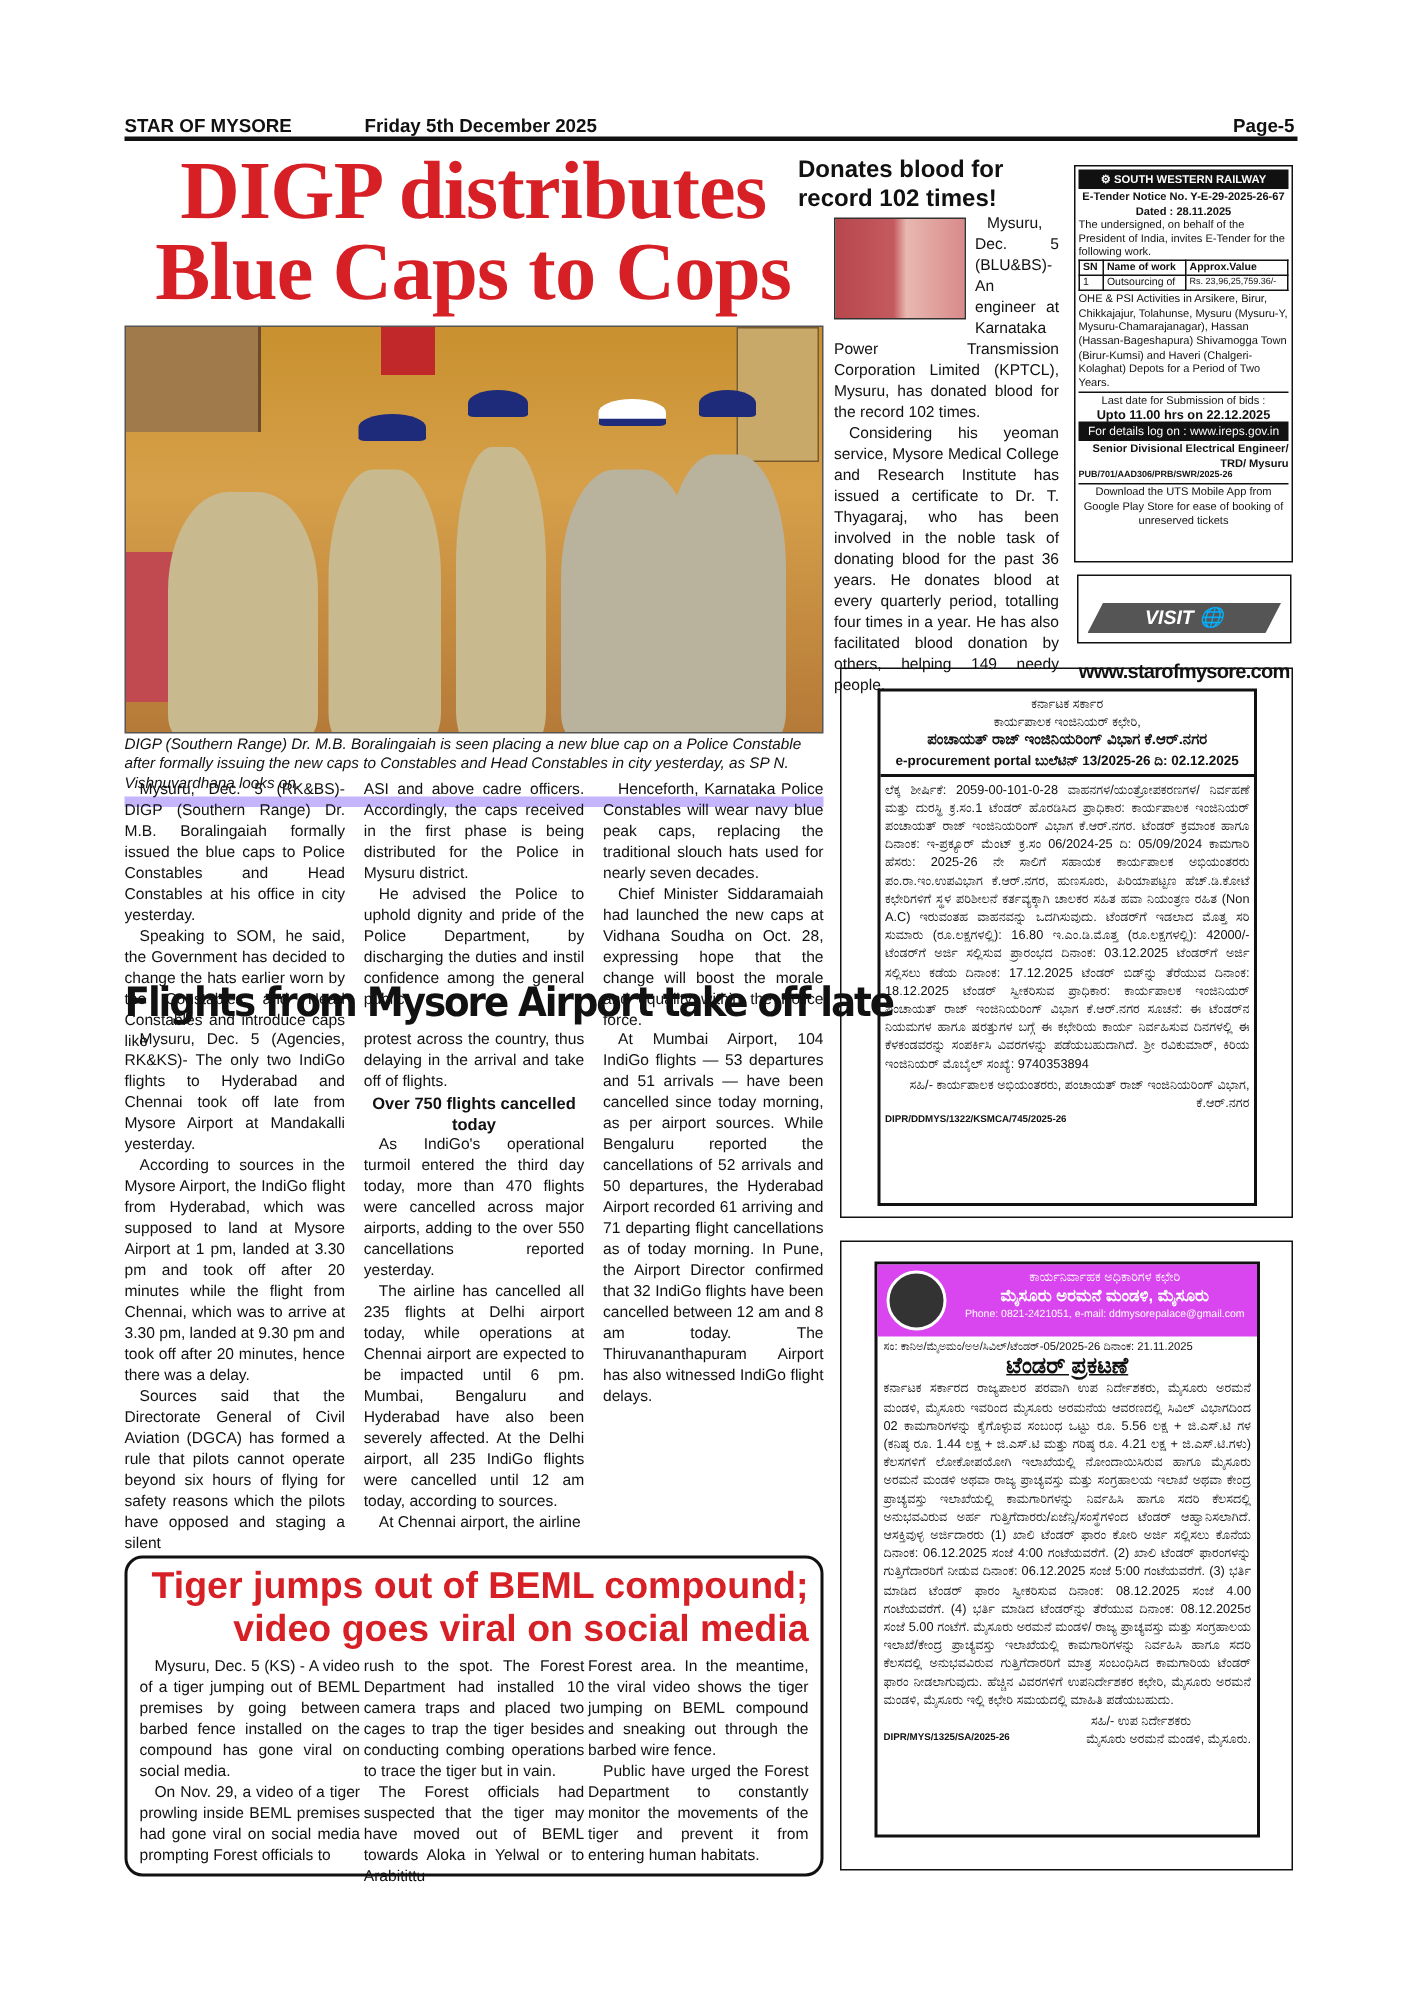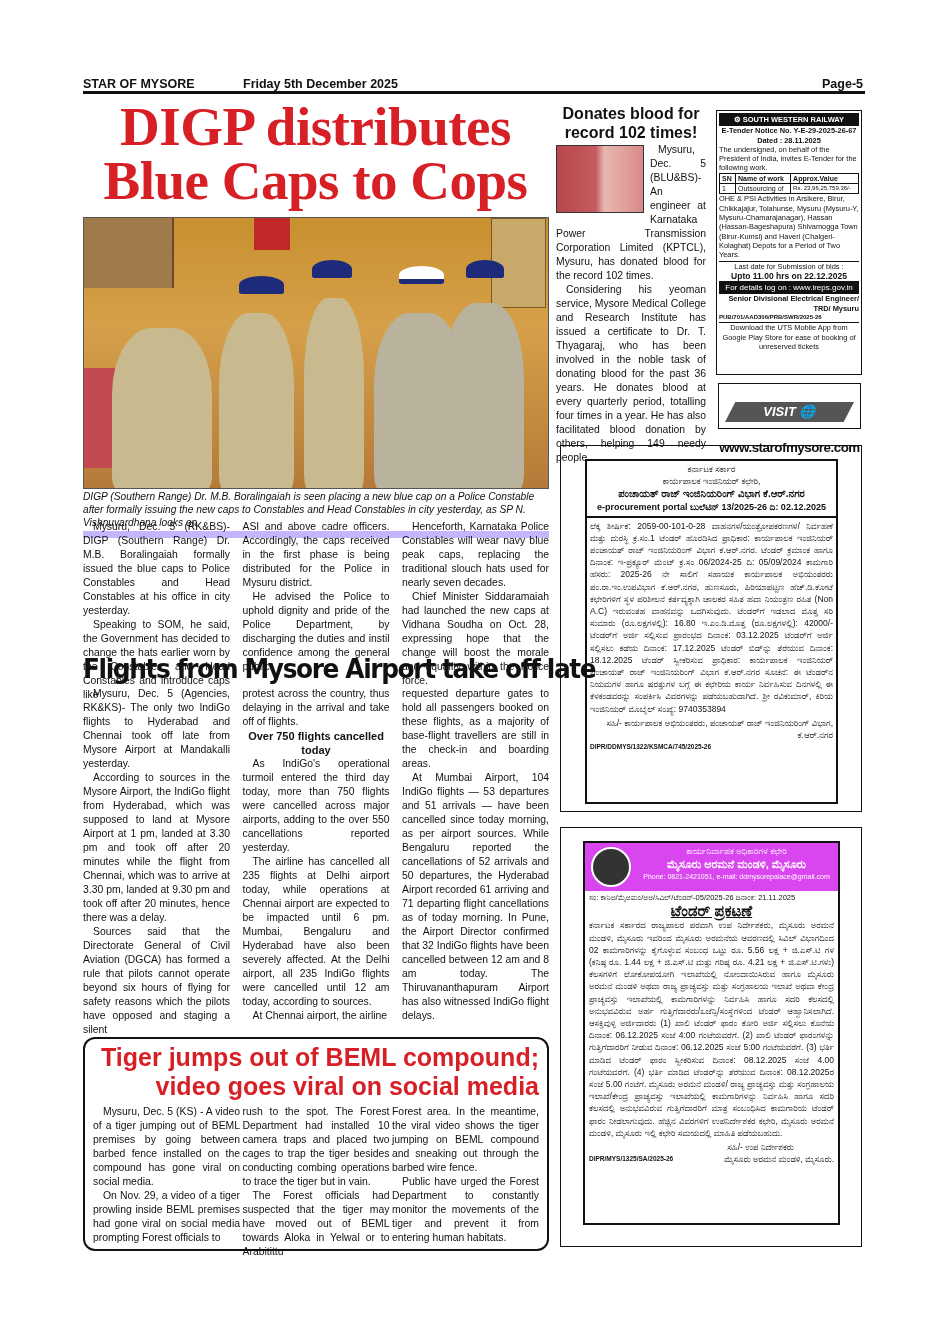--- a/index.html
+++ b/index.html
@@ -12,21 +12,21 @@
 .photo .fig{position:absolute;border-radius:40% 40% 10% 10%;background:#c9b98e}
 .photo .cap{position:absolute;height:18px;border-radius:50% 50% 10% 10%;background:#1e2b7a}
 .caption{left:83px;top:490px;width:466px;font-style:italic;font-weight:normal;font-size:10.2px;line-height:13px;border-bottom:7px solid #c4b5fd;padding-bottom:2px}
 .cols{display:flex;justify-content:space-between}
 .col{width:147px;font-size:10.4px;line-height:14px;text-align:justify}
 .col p{text-indent:10px}
 .sub{text-align:center;font-weight:bold;font-size:11px;line-height:14px;text-indent:0 !important}
 .h2{left:83px;top:654px;width:466px;font-family:"DejaVu Sans",sans-serif;font-weight:bold;font-size:27px;letter-spacing:-1.5px;transform:scaleX(0.92);transform-origin:left;white-space:nowrap;line-height:30px}
 .tigerbox{left:83px;top:1037px;width:466px;height:214px;border:2.5px solid #111;border-radius:12px;padding:4px 8px}
 .tigerhead{text-align:right;color:#d71f26;font-weight:bold;font-size:25px;line-height:29px;font-family:"Liberation Sans",sans-serif}
-.donhead{left:556px;top:104px;width:150px;text-align:center;font-weight:bold;font-size:16px;line-height:19px}
+.donhead{left:532px;top:104px;width:150px;font-weight:bold;font-size:16px;line-height:19px}
 .don{left:556px;top:143px;width:150px;font-size:10.4px;line-height:14px;text-align:justify}
 .donimg{float:left;width:88px;height:68px;margin:2px 6px 2px 0;border:1px solid #333;background:linear-gradient(90deg,#b8474c 0%,#c45a5f 45%,#e8b8b0 55%,#d98a8a 100%)}
 .rail{left:716px;top:110px;width:146px;height:265px;border:1px solid #111;padding:2px;font-size:7.4px;line-height:9.3px}
 .railhead{background:#111;color:#fff;font-weight:bold;text-align:center;font-size:7.5px;padding:2px 0}
 .rail table{width:100%;border-collapse:collapse;font-size:7px}
 .rail td{border:1px solid #111;padding:0 2px}
 .railblk{background:#111;color:#fff;text-align:center;font-size:8px;padding:2px 0}
 .visit{left:718px;top:383px;width:143px;height:46px;border:1px solid #111}
 .visitbar{height:20px;background:#555;clip-path:polygon(8% 0,100% 0,92% 100%,0 100%);margin:18px 6px;color:#fff;font-style:italic;font-weight:bold;font-size:13px;text-align:center;line-height:20px}
 .visiturl{font-weight:bold;font-size:13.4px;text-align:center;letter-spacing:-0.5px}
@@ -91,26 +91,25 @@
 <div class="abs h2">Flights from Mysore Airport take off late</div>
 <div class="abs cols" style="left:83px;top:687px;width:466px">
   <div class="col">
     <p>Mysuru, Dec. 5 (Agencies, RK&amp;KS)- The only two IndiGo flights to Hyderabad and Chennai took off late from Mysore Airport at Mandakalli yesterday.</p>
     <p>According to sources in the Mysore Airport, the IndiGo flight from Hyderabad, which was supposed to land at Mysore Airport at 1 pm, landed at 3.30 pm and took off after 20 minutes while the flight from Chennai, which was to arrive at 3.30 pm, landed at 9.30 pm and took off after 20 minutes, hence there was a delay.</p>
     <p>Sources said that the Directorate General of Civil Aviation (DGCA) has formed a rule that pilots cannot operate beyond six hours of flying for safety reasons which the pilots have opposed and staging a silent</p>
   </div>
   <div class="col">
     <p style="text-indent:0">protest across the country, thus delaying in the arrival and take off of flights.</p>
     <p class="sub">Over 750 flights cancelled today</p>
-    <p>As IndiGo's operational turmoil entered the third day today, more than 750 flights were cancelled across major airports, adding to the over 550 cancellations reported yesterday.</p>
+    <p>As IndiGo's operational turmoil entered the third day today, more than 470 flights were cancelled across major airports, adding to the over 550 cancellations reported yesterday.</p>
     <p>The airline has cancelled all 235 flights at Delhi airport today, while operations at Chennai airport are expected to be impacted until 6 pm. Mumbai, Bengaluru and Hyderabad have also been severely affected. At the Delhi airport, all 235 IndiGo flights were cancelled until 12 am today, according to sources.</p>
     <p>At Chennai airport, the airline</p>
   </div>
   <div class="col">
-    <p style="text-indent:0">requested departure gates to hold all passengers booked on these flights, as a majority of base-flight travellers are still in the check-in and boarding areas.</p>
     <p>At Mumbai Airport, 104 IndiGo flights — 53 departures and 51 arrivals — have been cancelled since today morning, as per airport sources. While Bengaluru reported the cancellations of 52 arrivals and 50 departures, the Hyderabad Airport recorded 61 arriving and 71 departing flight cancellations as of today morning. In Pune, the Airport Director confirmed that 32 IndiGo flights have been cancelled between 12 am and 8 am today. The Thiruvananthapuram Airport has also witnessed IndiGo flight delays.</p>
   </div>
 </div>
 
 <div class="abs tigerbox">
   <div class="tigerhead">
     <div>Tiger jumps out of BEML compound;</div>
     <div>video goes viral on social media</div>
   </div>
   <div class="cols" style="margin-top:4px">

